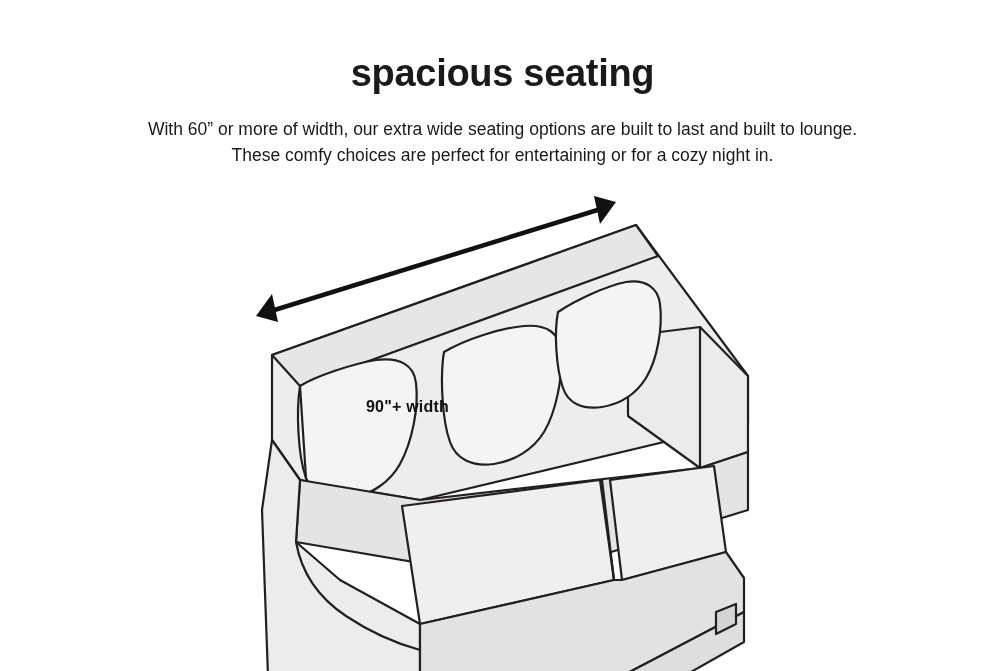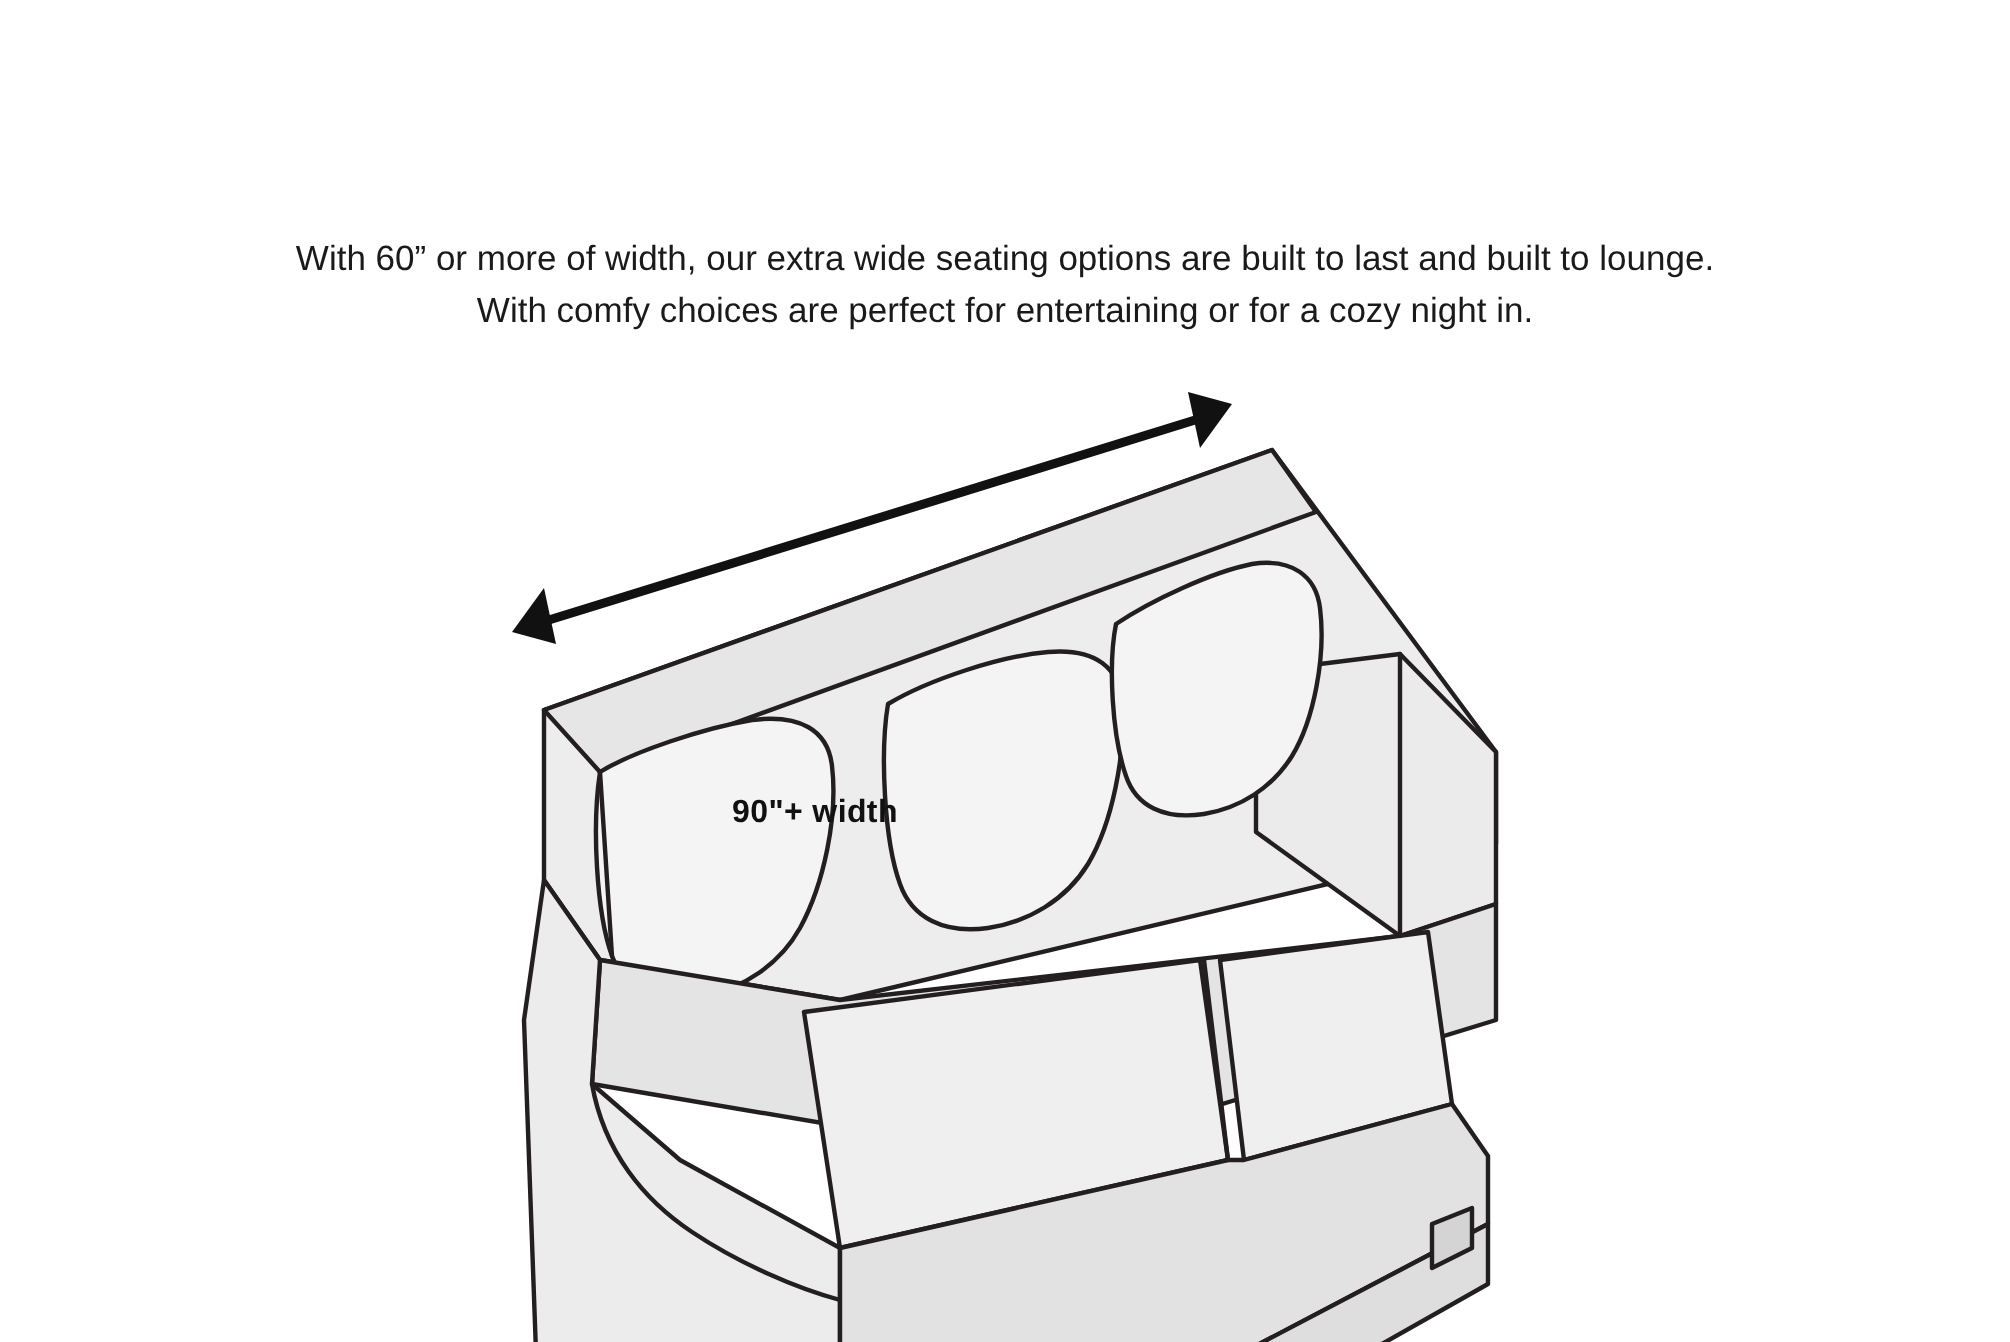--- a/index.html
+++ b/index.html
@@ -61,24 +61,25 @@
     color: #111111;
     letter-spacing: 0.2px;
   }
   svg { display: block; }
 </style>
 </head>
 <body>
 
 <div class="page">
 
+  <div class="headline">spacious seating</div>
 
   <div class="subhead">
     <span class="line">With 60” or more of width, our extra wide seating options are built to last and built to lounge.</span>
-    <span class="line">With comfy choices are perfect for entertaining or for a cozy night in.</span>
+    <span class="line">These comfy choices are perfect for entertaining or for a cozy night in.</span>
   </div>
 
   <div class="illustration">
     <svg width="1005" height="491" viewBox="0 0 1005 491">
       <g fill="#f2f2f2" stroke="#231f20" stroke-width="2.2" stroke-linejoin="round" stroke-linecap="round">
 
         <path d="M272,175 L636,45 L748,196 L748,242 L420,320 L300,300 L272,260 Z" fill="#ededed"></path>
 
         <path d="M272,175 L636,45 L658,76 L300,206 Z" fill="#e6e6e6"></path>
 

